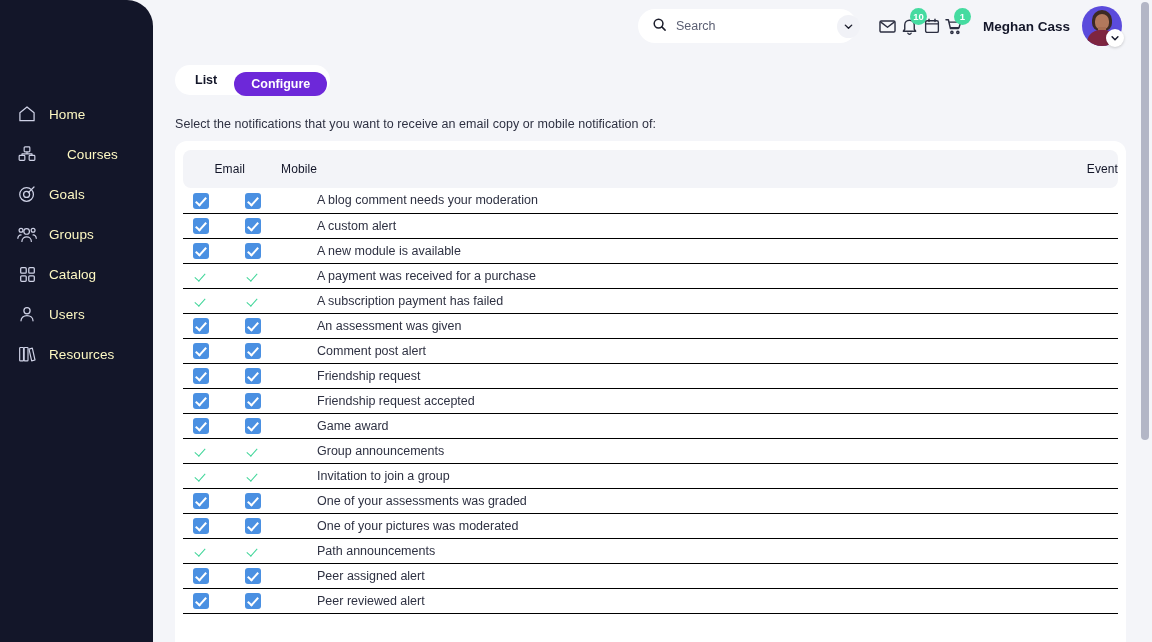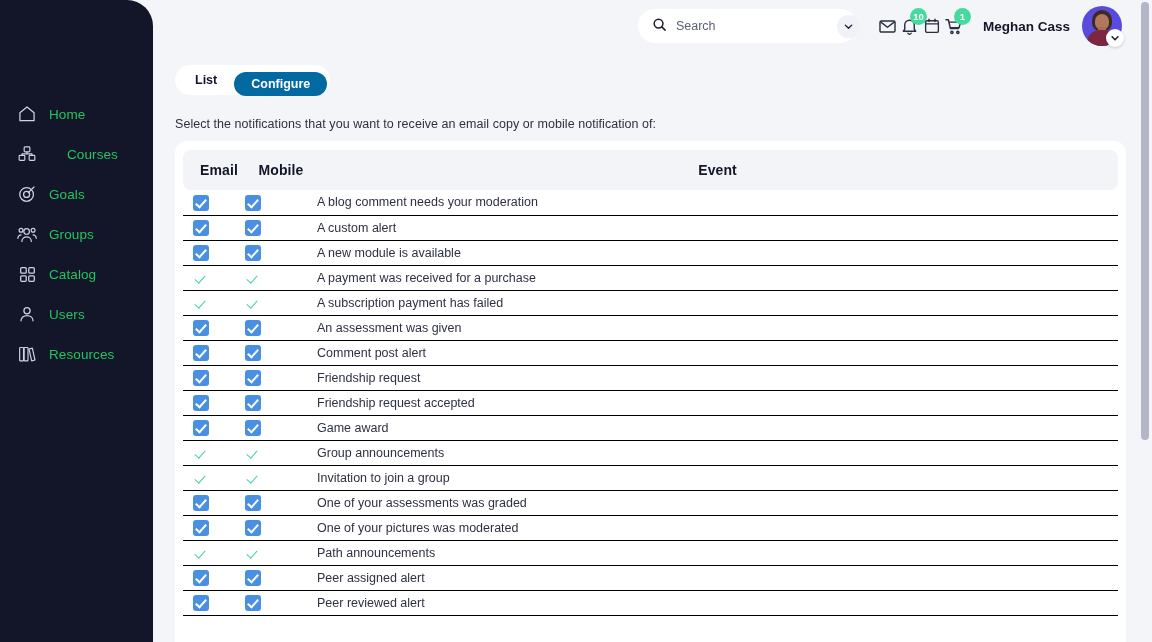--- a/index.html
+++ b/index.html
@@ -34,21 +34,21 @@
   .nav-icon {
     width: 22px; height: 22px;
     flex: 0 0 22px;
     display: flex; align-items: center; justify-content: center;
     color: #cfd2e6;
   }
   .nav-icon svg { display: block; }
   .nav-label {
     margin-left: 11px;
     font-size: 13.5px;
-    color: #22c55e;
+    color: #fef9c3;
     letter-spacing: .1px;
     white-space: nowrap;
   }
   .nav-item { margin-bottom: 0; }
 
   
   #header {
     position: absolute;
     left: 153px; top: 0;
     width: 999px; height: 52px;
@@ -180,21 +180,21 @@
     padding: 0 17px;
     border-radius: 14px;
     display: flex; align-items: center;
     font-size: 12.5px;
     font-weight: bold;
     color: #131629;
     cursor: pointer;
     white-space: nowrap;
   }
   .tab.active {
-    background: #0369a1;
+    background: #6d28d9;
     color: #ffffff;
     margin-top: 8px;
   }
   #intro {
     position: absolute;
     left: 22px; top: 65px;
     font-size: 12.5px;
     color: #2e3142;
     letter-spacing: .05px;
     white-space: nowrap;
@@ -205,23 +205,23 @@
     width: 951px;
     min-height: 501px;
     background: #ffffff;
     border-radius: 12px 12px 0 0;
     padding: 9px 8px 0 8px;
     overflow: hidden;
   }
   table { border-collapse: collapse; width: 100%; table-layout: fixed; }
   thead tr { background: #f3f4f8; }
   thead th {
-    text-align: center;
-    font-size: 14px;
-    font-weight: bold;
+    text-align: right;
+    font-size: 12px;
+    font-weight: normal;
     color: #131629;
     padding: 12px 0 12px 0;
     letter-spacing: .1px;
   }
   thead th:first-child { border-radius: 8px 0 0 8px; padding-left: 10px; }
   thead th:last-child  { border-radius: 0 8px 8px 0; }
   th.c-email  { width: 62px; }
   th.c-mobile { width: 72px; }
   tbody td {
     padding: 0;

